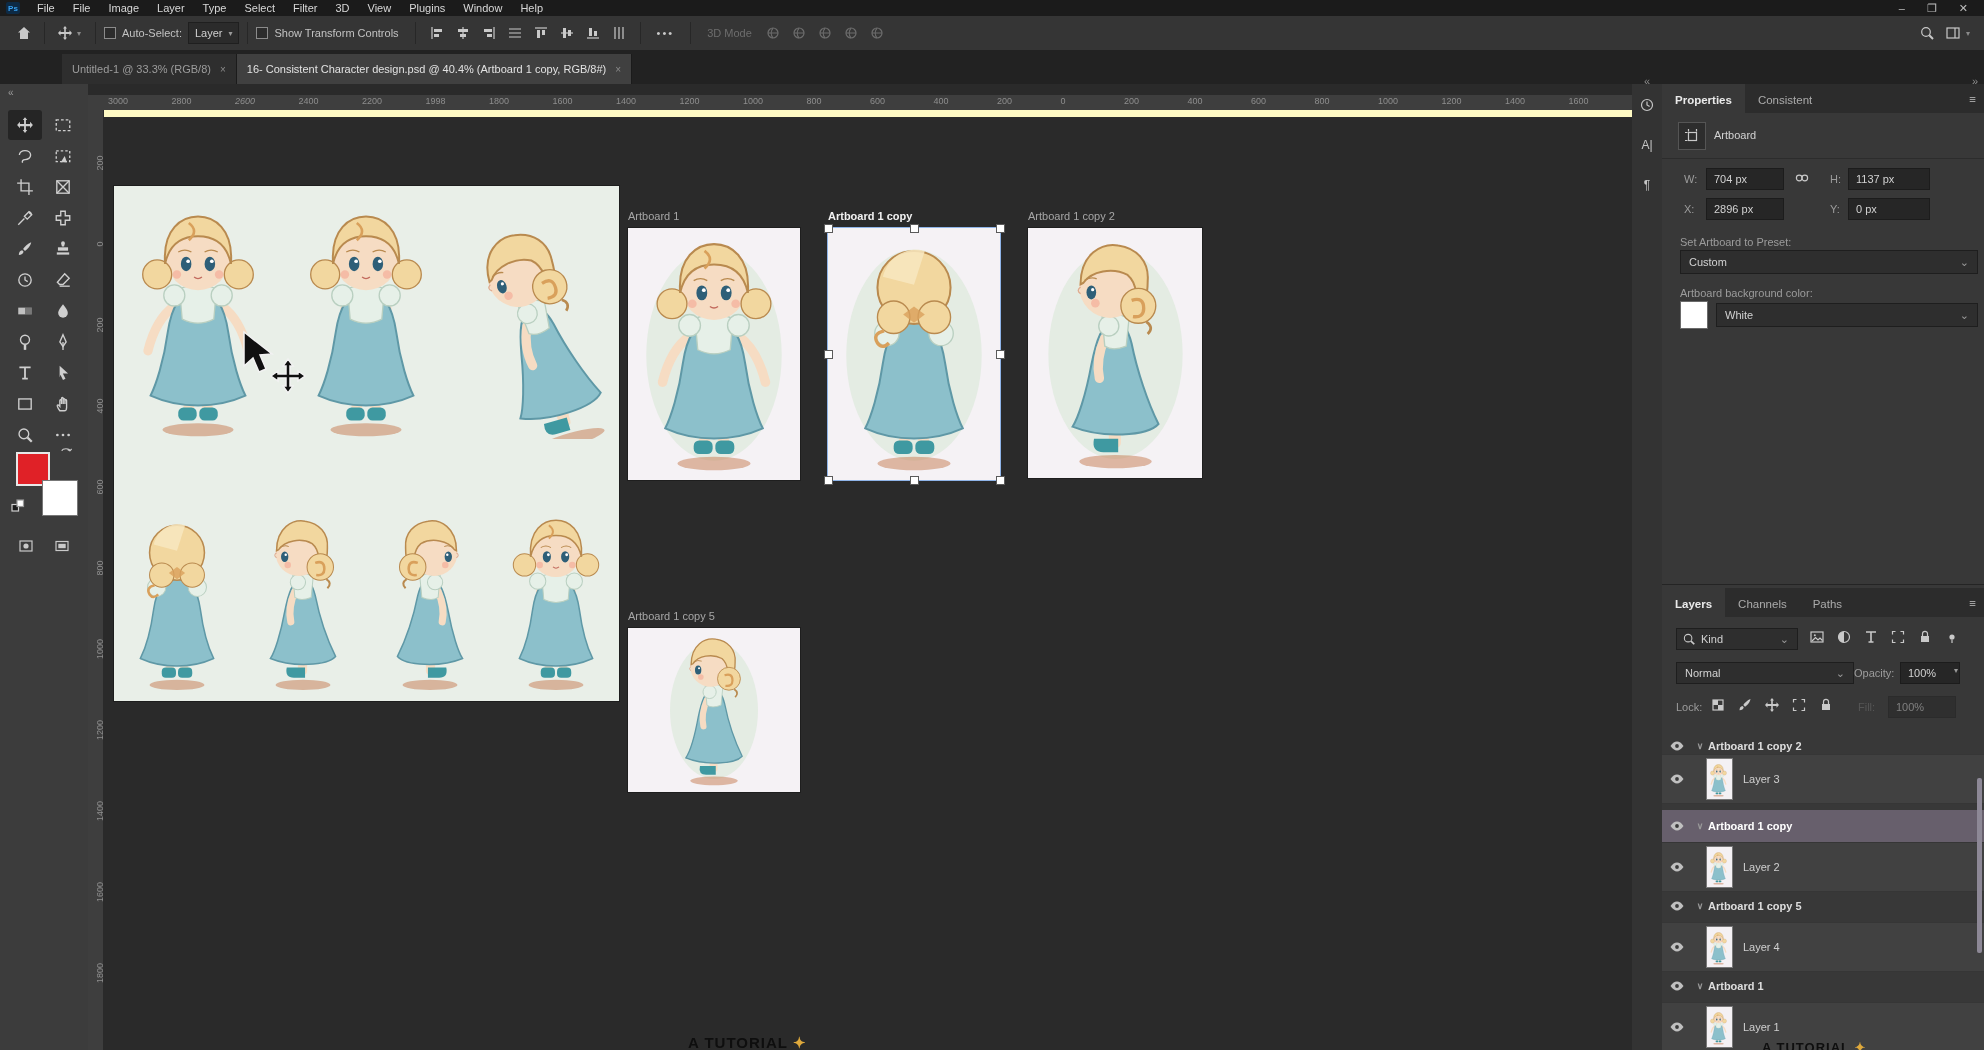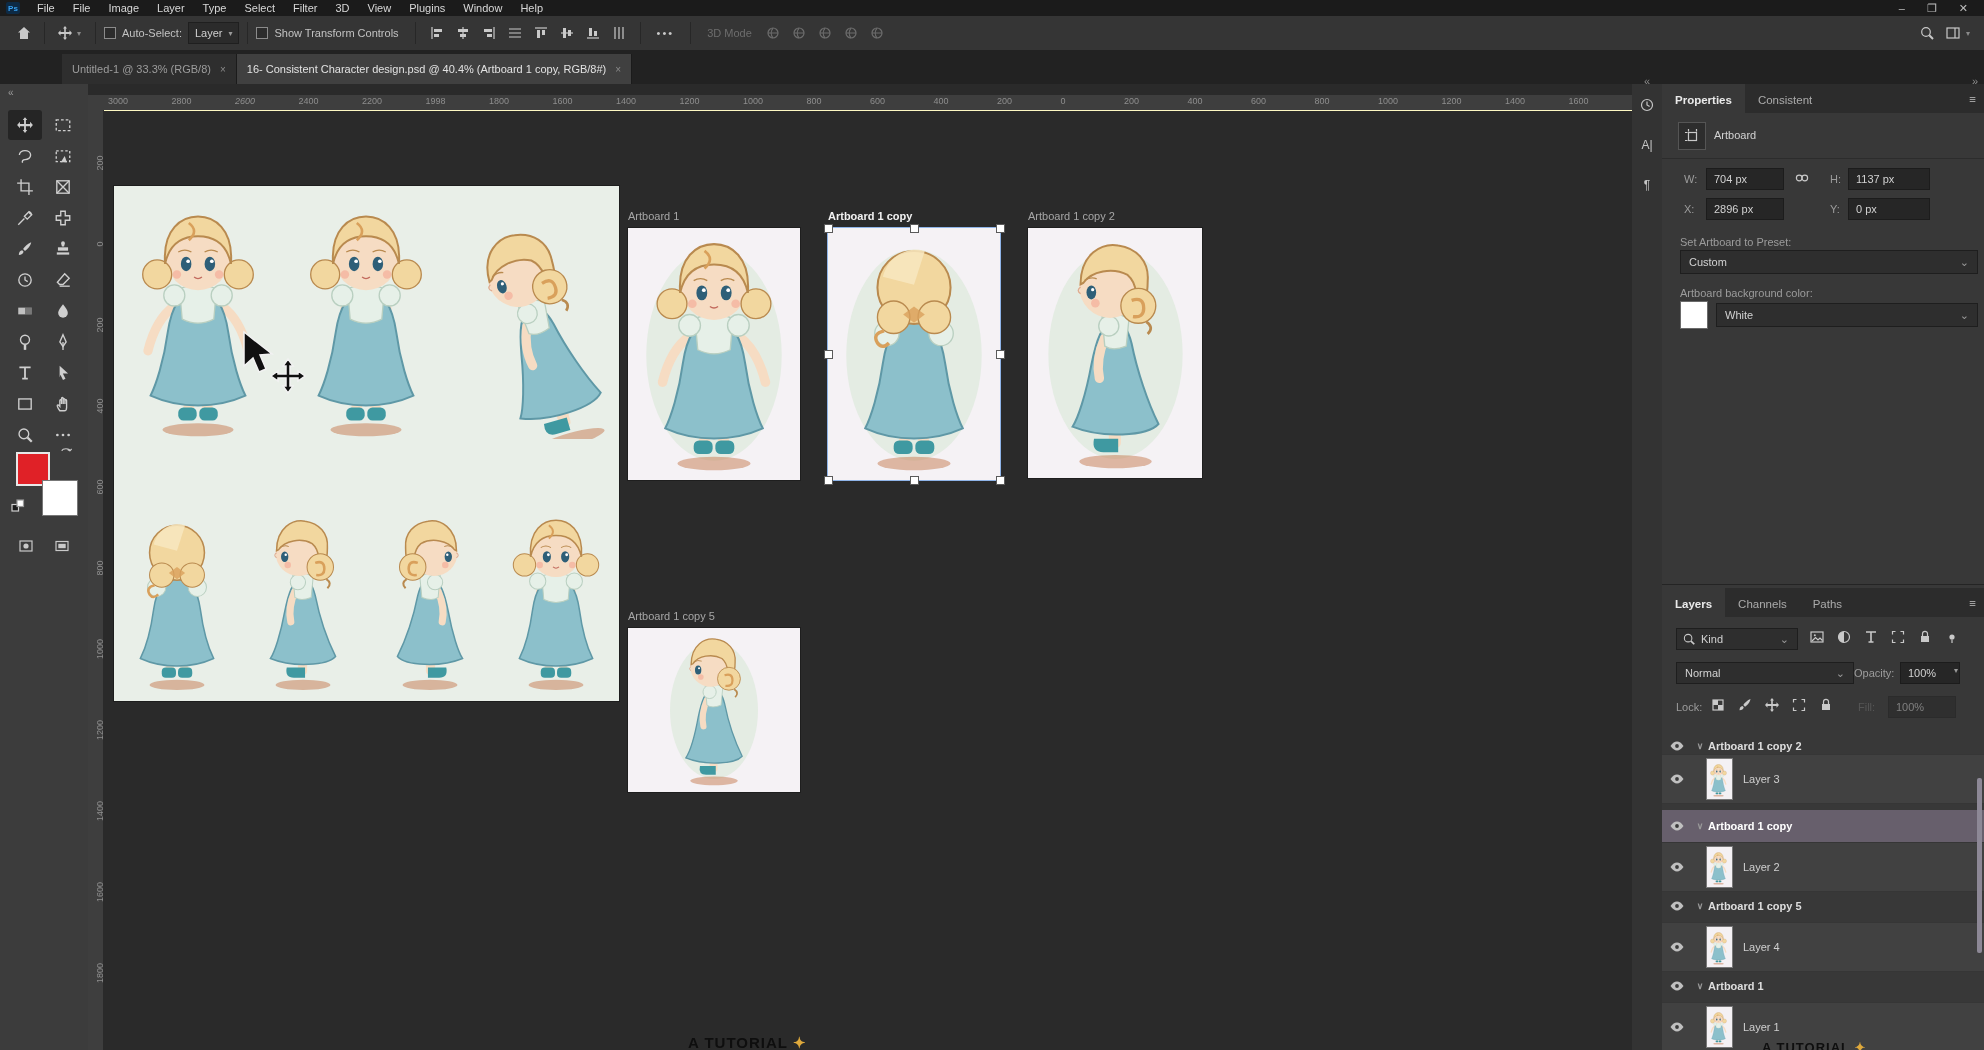--- a/index.html
+++ b/index.html
@@ -31,21 +31,21 @@
   .doctab.active{background:#404040;color:#e2e2e2;}
   .tab-close{margin-left:9px;color:#8a8a8a;font-size:10px;}
   .dockarrow{color:#8f8f8f;font-size:11px;line-height:30px;}
   
   #toolbar{position:absolute;left:0;top:84px;width:88px;height:966px;background:#3c3c3c;border-right:1px solid #262626;}
   .tool{position:absolute;width:34px;height:30px;display:flex;align-items:center;justify-content:center;color:#cfcfcf;border-radius:3px;}
   .tool.selected{background:#252525;}
   .tool svg{width:18px;height:18px;}
   
   #canvas{position:absolute;left:88px;top:84px;width:1544px;height:966px;background:#2a2a2a;overflow:hidden;}
-  #ruler-h{position:absolute;left:16px;top:11px;right:0;height:15px;background:#3e3e3e;border-bottom:1px solid #fef9c3;
+  #ruler-h{position:absolute;left:16px;top:11px;right:0;height:15px;background:#3e3e3e;border-bottom:7px solid #fef9c3;
            font-size:9px;color:#8e8e8e;}
   #ruler-v{position:absolute;left:0;top:26px;width:15px;bottom:0;background:#3e3e3e;border-right:1px solid #2a2a2a;
            font-size:9px;color:#8e8e8e;}
   #ruler-corner{position:absolute;left:0;top:11px;width:16px;height:15px;background:#3e3e3e;border-right:1px solid #2f2f2f;border-bottom:1px solid #2a2a2a;}
   .tickh{position:absolute;top:1px;}
   .tickv{position:absolute;left:-2px;transform:rotate(-90deg);transform-origin:center;width:28px;text-align:center;}
   #refimg{position:absolute;left:25px;top:101px;width:505px;height:515px;background:#e9efe8;border:1px solid #1d1d1d;overflow:hidden;}
   .refrow{position:absolute;left:0;width:100%;display:flex;justify-content:space-around;}
   .girl{display:block;}
   .flipx{transform:scaleX(-1);}

